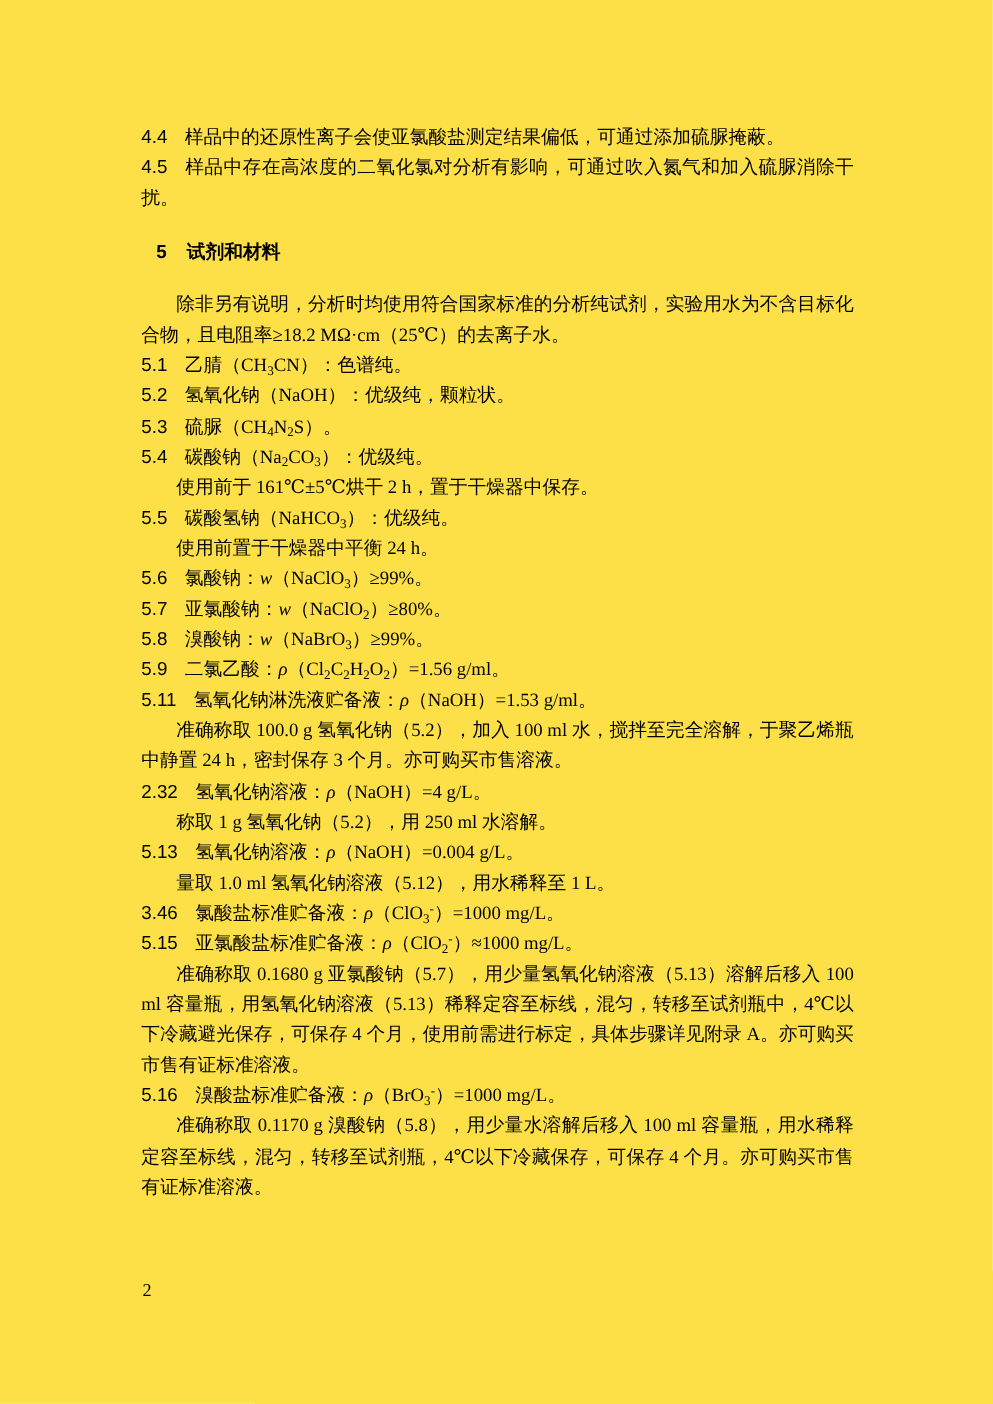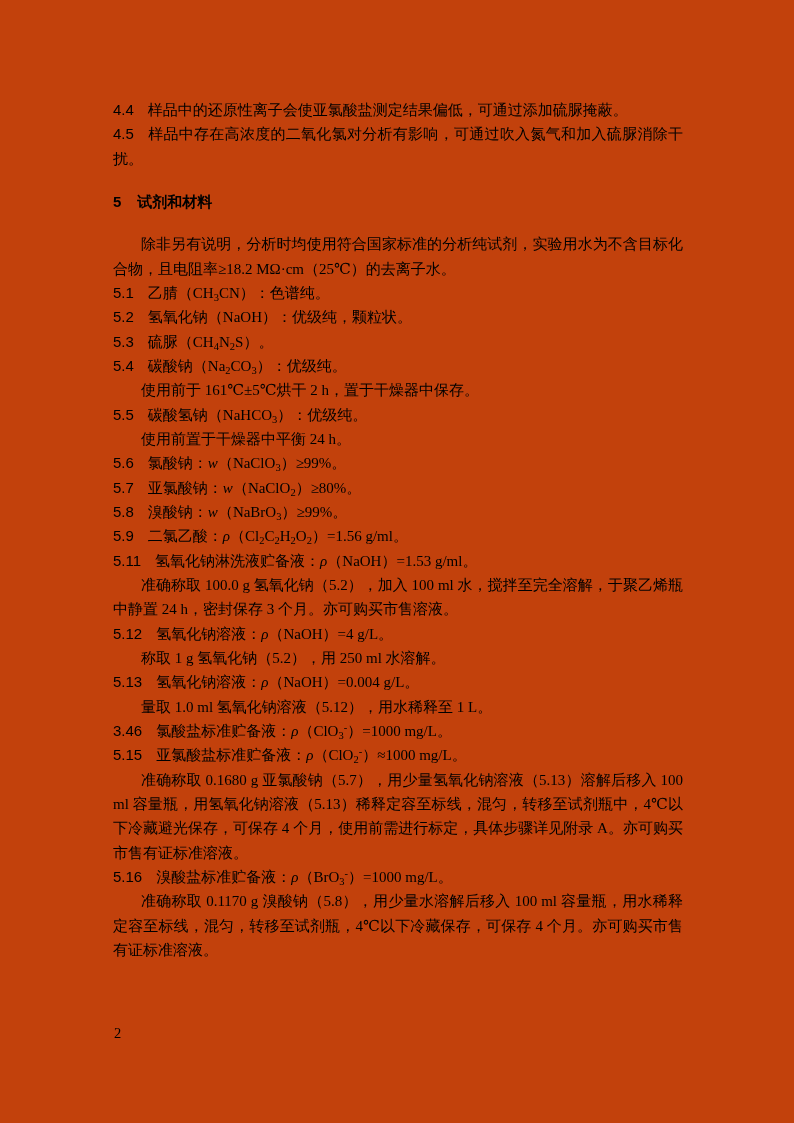--- a/index.html
+++ b/index.html
@@ -8,38 +8,38 @@
     height: 1123px;
     background: #ffffff;
     color: #000000;
     font-family: "Liberation Serif", "DejaVu Serif", serif;
     position: relative;
     overflow: hidden;
   }
   .sheet {
     position: absolute;
     inset: 0;
-    background: #c2410c;
+    background: #fde047;
   }
   .doc-body {
     position: absolute;
     left: 113px;
     top: 98px;
     width: 570px;
     font-size: 15px;
     line-height: 24.33px;
     text-align: justify;
     text-justify: inter-ideograph;
   }
   p.block { margin: 0; padding: 0; }
   p.para { text-indent: 28px; }
   p.heading {
     font-family: "Liberation Sans", "DejaVu Sans", sans-serif;
     font-weight: bold;
-    margin: 19px 0 18px 0;
+    margin: 19px 0 18px 12px;
   }
   p.heading .num { margin-right: 16px; }
   p.clause .num {
     font-family: "Liberation Sans", "DejaVu Sans", sans-serif;
     margin-right: 14px;
     white-space: nowrap;
   }
   .txt i { font-style: italic; }
   sub, sup { font-size: 10.5px; line-height: 0; }
   sub { vertical-align: -3px; }
@@ -67,21 +67,21 @@
       <p class="block clause"><span class="num">5.4</span><span class="txt">碳酸钠（Na<sub>2</sub>CO<sub>3</sub>）：优级纯。</span></p>
       <p class="block para txt">使用前于 161℃±5℃烘干 2 h，置于干燥器中保存。</p>
       <p class="block clause"><span class="num">5.5</span><span class="txt">碳酸氢钠（NaHCO<sub>3</sub>）：优级纯。</span></p>
       <p class="block para txt">使用前置于干燥器中平衡 24 h。</p>
       <p class="block clause"><span class="num">5.6</span><span class="txt">氯酸钠：<i>w</i>（NaClO<sub>3</sub>）≥99%。</span></p>
       <p class="block clause"><span class="num">5.7</span><span class="txt">亚氯酸钠：<i>w</i>（NaClO<sub>2</sub>）≥80%。</span></p>
       <p class="block clause"><span class="num">5.8</span><span class="txt">溴酸钠：<i>w</i>（NaBrO<sub>3</sub>）≥99%。</span></p>
       <p class="block clause"><span class="num">5.9</span><span class="txt">二氯乙酸：<i>ρ</i>（Cl<sub>2</sub>C<sub>2</sub>H<sub>2</sub>O<sub>2</sub>）=1.56 g/ml。</span></p>
       <p class="block clause"><span class="num">5.11</span><span class="txt">氢氧化钠淋洗液贮备液：<i>ρ</i>（NaOH）=1.53 g/ml。</span></p>
       <p class="block para txt">准确称取 100.0 g 氢氧化钠（5.2），加入 100 ml 水，搅拌至完全溶解，于聚乙烯瓶中静置 24 h，密封保存 3 个月。亦可购买市售溶液。</p>
-      <p class="block clause"><span class="num">5.12</span><span class="txt">氢氧化钠溶液：<i>ρ</i>（NaOH）=4 g/L。</span></p>
+      <p class="block clause"><span class="num">2.32</span><span class="txt">氢氧化钠溶液：<i>ρ</i>（NaOH）=4 g/L。</span></p>
       <p class="block para txt">称取 1 g 氢氧化钠（5.2），用 250 ml 水溶解。</p>
       <p class="block clause"><span class="num">5.13</span><span class="txt">氢氧化钠溶液：<i>ρ</i>（NaOH）=0.004 g/L。</span></p>
       <p class="block para txt">量取 1.0 ml 氢氧化钠溶液（5.12），用水稀释至 1 L。</p>
       <p class="block clause"><span class="num">3.46</span><span class="txt">氯酸盐标准贮备液：<i>ρ</i>（ClO<sub>3</sub><sup>-</sup>）=1000 mg/L。</span></p>
       <p class="block clause"><span class="num">5.15</span><span class="txt">亚氯酸盐标准贮备液：<i>ρ</i>（ClO<sub>2</sub><sup>-</sup>）≈1000 mg/L。</span></p>
       <p class="block para txt">准确称取 0.1680 g 亚氯酸钠（5.7），用少量氢氧化钠溶液（5.13）溶解后移入 100 ml 容量瓶，用氢氧化钠溶液（5.13）稀释定容至标线，混匀，转移至试剂瓶中，4℃以下冷藏避光保存，可保存 4 个月，使用前需进行标定，具体步骤详见附录 A。亦可购买市售有证标准溶液。</p>
       <p class="block clause"><span class="num">5.16</span><span class="txt">溴酸盐标准贮备液：<i>ρ</i>（BrO<sub>3</sub><sup>-</sup>）=1000 mg/L。</span></p>
       <p class="block para txt">准确称取 0.1170 g 溴酸钠（5.8），用少量水溶解后移入 100 ml 容量瓶，用水稀释定容至标线，混匀，转移至试剂瓶，4℃以下冷藏保存，可保存 4 个月。亦可购买市售有证标准溶液。</p>
     </div>
   <div class="page-number">2</div>

